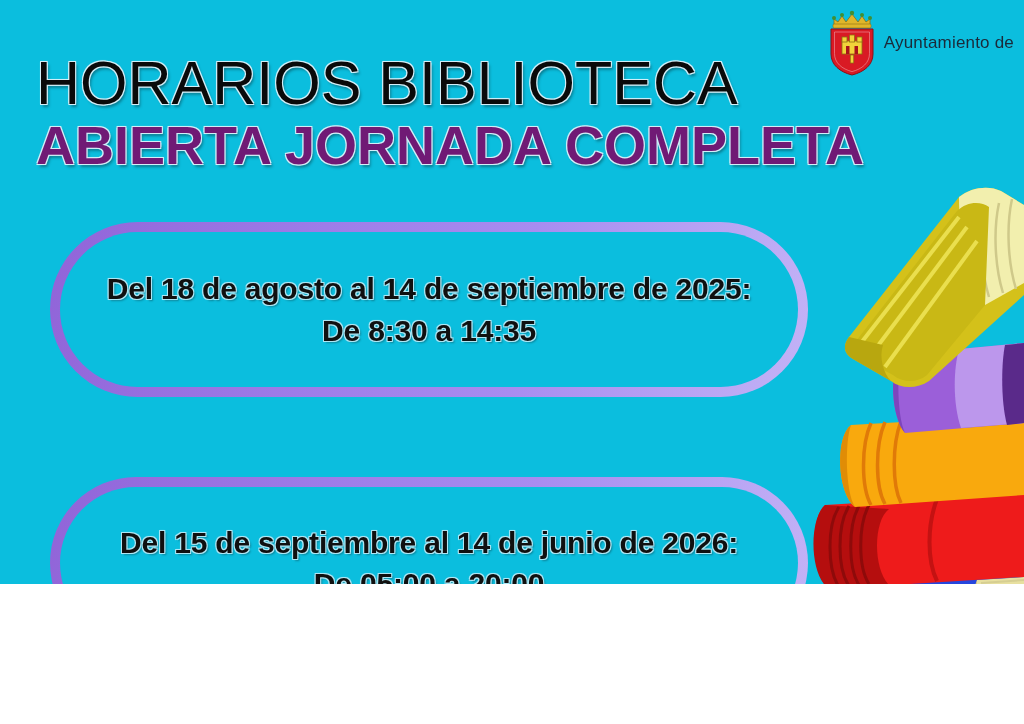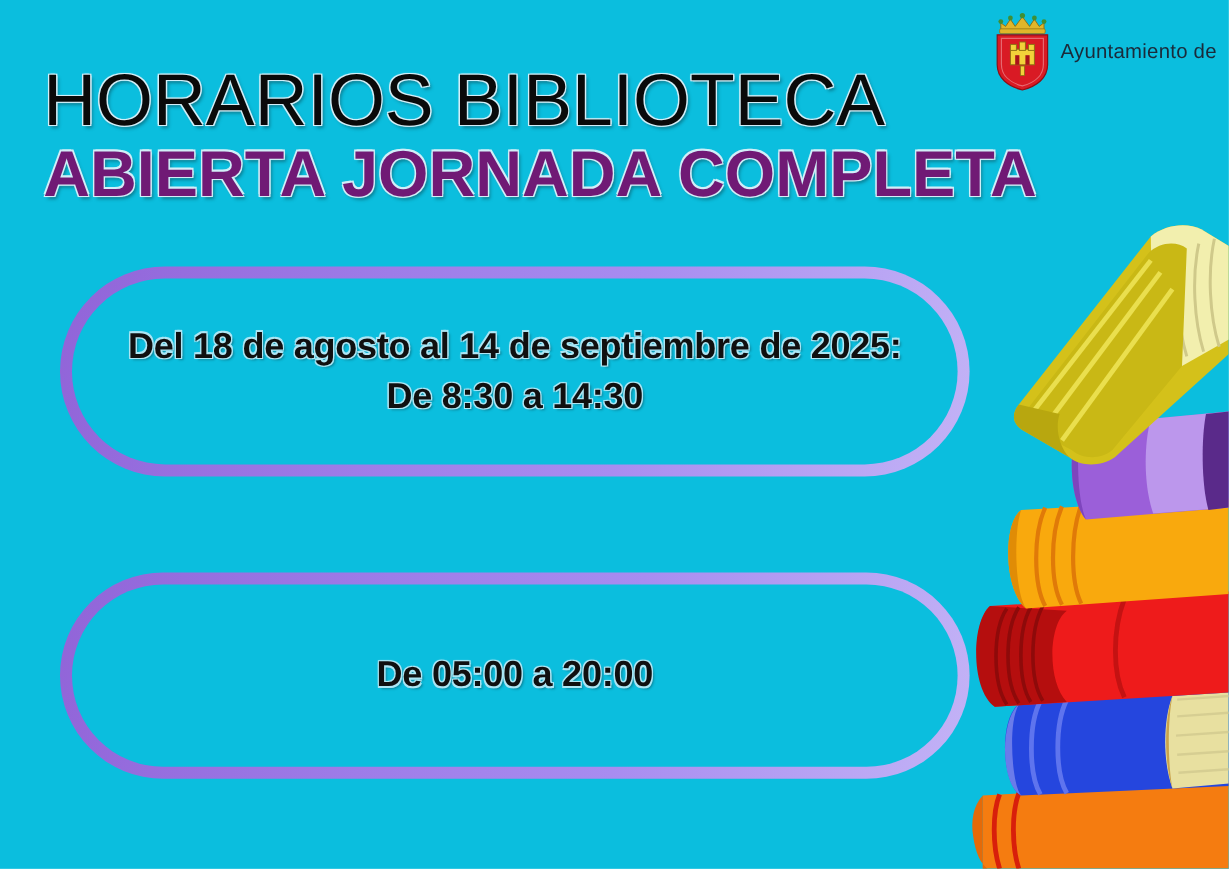--- a/index.html
+++ b/index.html
@@ -9,21 +9,21 @@
   body {
     width: 1024px;
     height: 724px;
     overflow: hidden;
     font-family: "Liberation Sans", sans-serif;
   }
 
   #poster {
     position: relative;
     width: 1024px;
-    height: 724px;
+    height: 584px;
     background: #0BBEDE;
     overflow: hidden;
   }
 
   
   .logo-block {
     position: absolute;
     top: 10px;
     right: 10px;
     display: flex;
@@ -182,26 +182,27 @@
   </div>
 
   <div class="title-wrap">
     <div class="title-1">HORARIOS BIBLIOTECA</div>
     <div class="title-2">ABIERTA JORNADA COMPLETA</div>
   </div>
 
   <div class="pill" id="pill-1">
     <div class="pill-inner">
       <div class="pill-line">Del 18 de agosto al 14 de septiembre de 2025:</div>
-      <div class="pill-line">De 8:30 a 14:30</div>
+      <div class="pill-line">De 8:30 a 14:35</div>
     </div>
   </div>
 
   <div class="pill" id="pill-2">
     <div class="pill-inner">
+      <div class="pill-line">Del 15 de septiembre al 14 de junio de 2026:</div>
       <div class="pill-line">De 05:00 a 20:00</div>
     </div>
   </div>
 
   <div class="books">
     <svg width="215" height="539" viewBox="0 0 215 539" xmlns="http://www.w3.org/2000/svg">
 
       <g>
         <path d="M10 478 L215 466 L215 539 L10 539 Z" fill="#F57C10"></path>
         <path d="M10 478 C2 486 0 500 2 512 C4 526 8 534 14 539 L10 539 Z" fill="#E56A08"></path>

